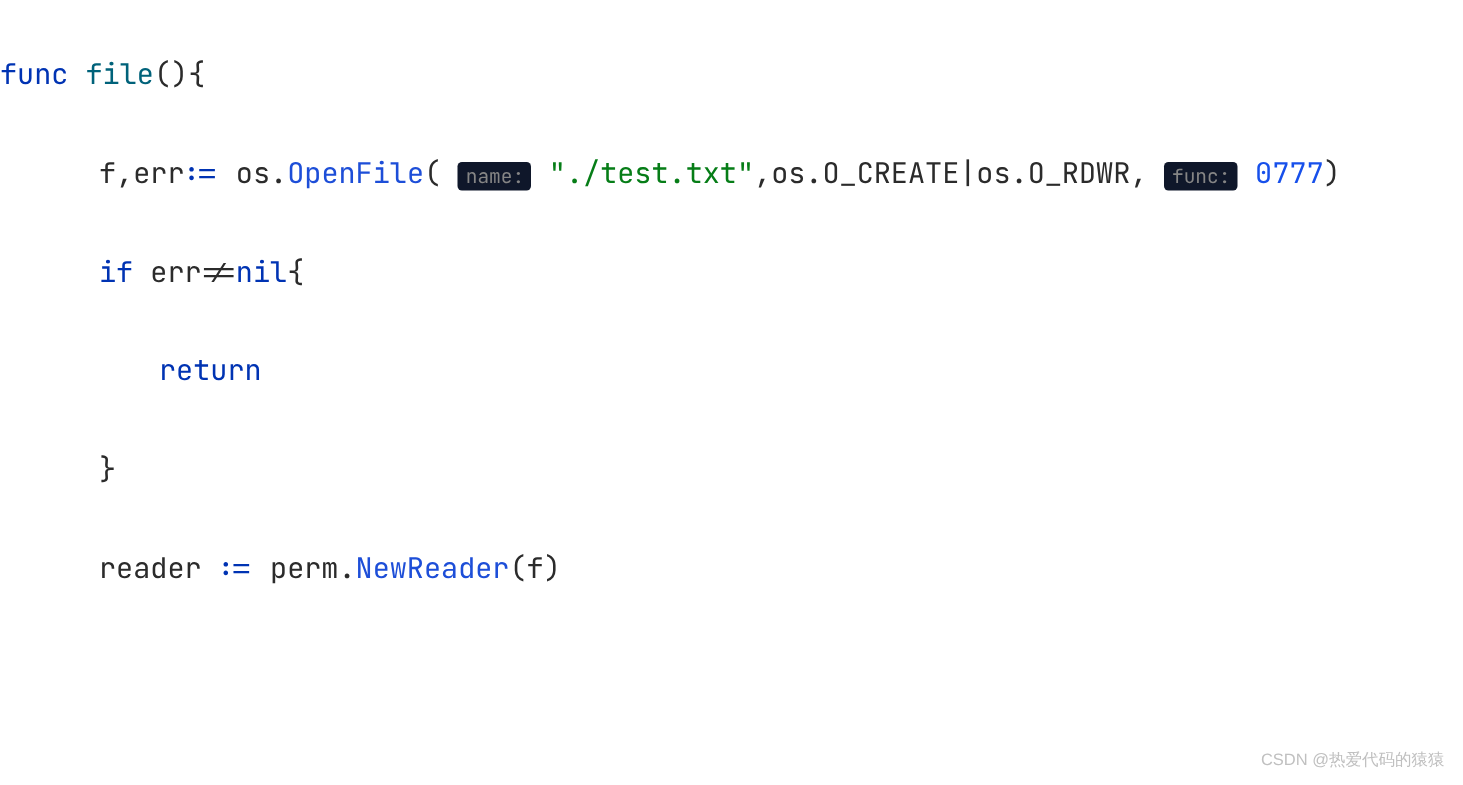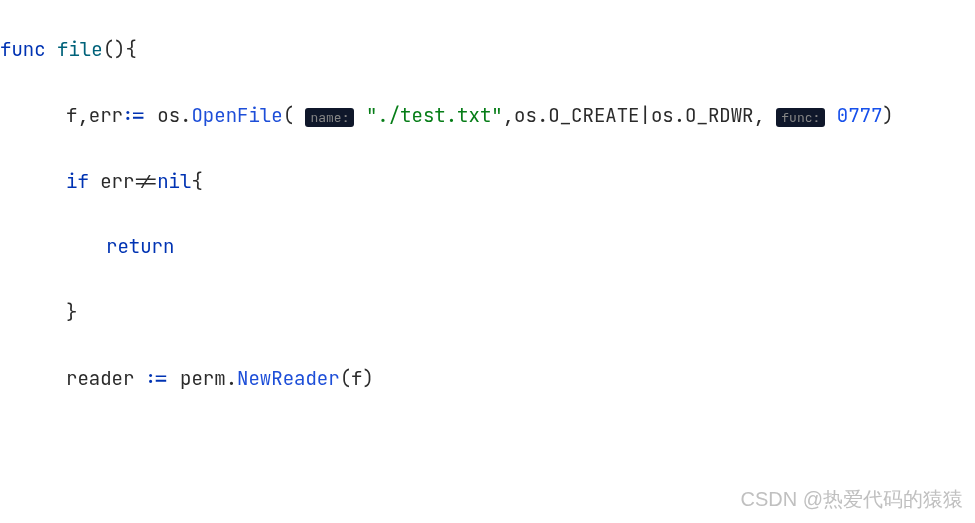--- a/index.html
+++ b/index.html
@@ -43,21 +43,21 @@
     }
     .highlight-bg {
       background: #f5e7c1;
       padding: 0 1px;
     }
     .watermark {
       position: absolute;
       bottom: 6px;
       right: 12px;
       color: #c0c0c0;
-      font-size: 20px;
+      font-size: 11px;
       font-family: sans-serif;
     }
   </style>
 </head>
 <body>
 
 <div class="code-area">
 <span class="line"><span class="keyword">func</span> <span class="func-name">file</span><span>(){</span></span>
 <span class="line indent1"><span>f,err</span><span class="keyword">:=</span> <span>os</span>.<span class="method-plain">OpenFile</span>( <span class="hint">name:</span> <span class="string">"./test.txt"</span><span>,os.O_CREATE|os.O_RDWR, </span><span class="hint">func:</span> <span class="number">0777</span><span>)</span></span>
 <span class="line indent1"><span class="keyword">if</span><span> err!=</span><span class="keyword">nil</span><span>{</span></span>

